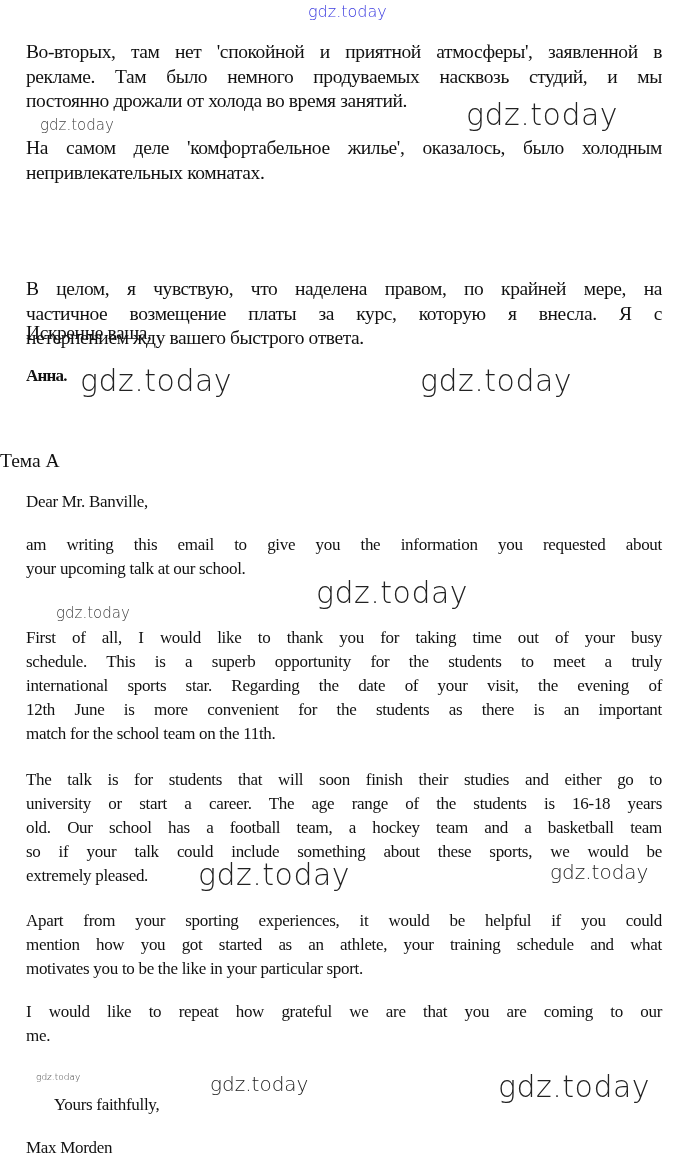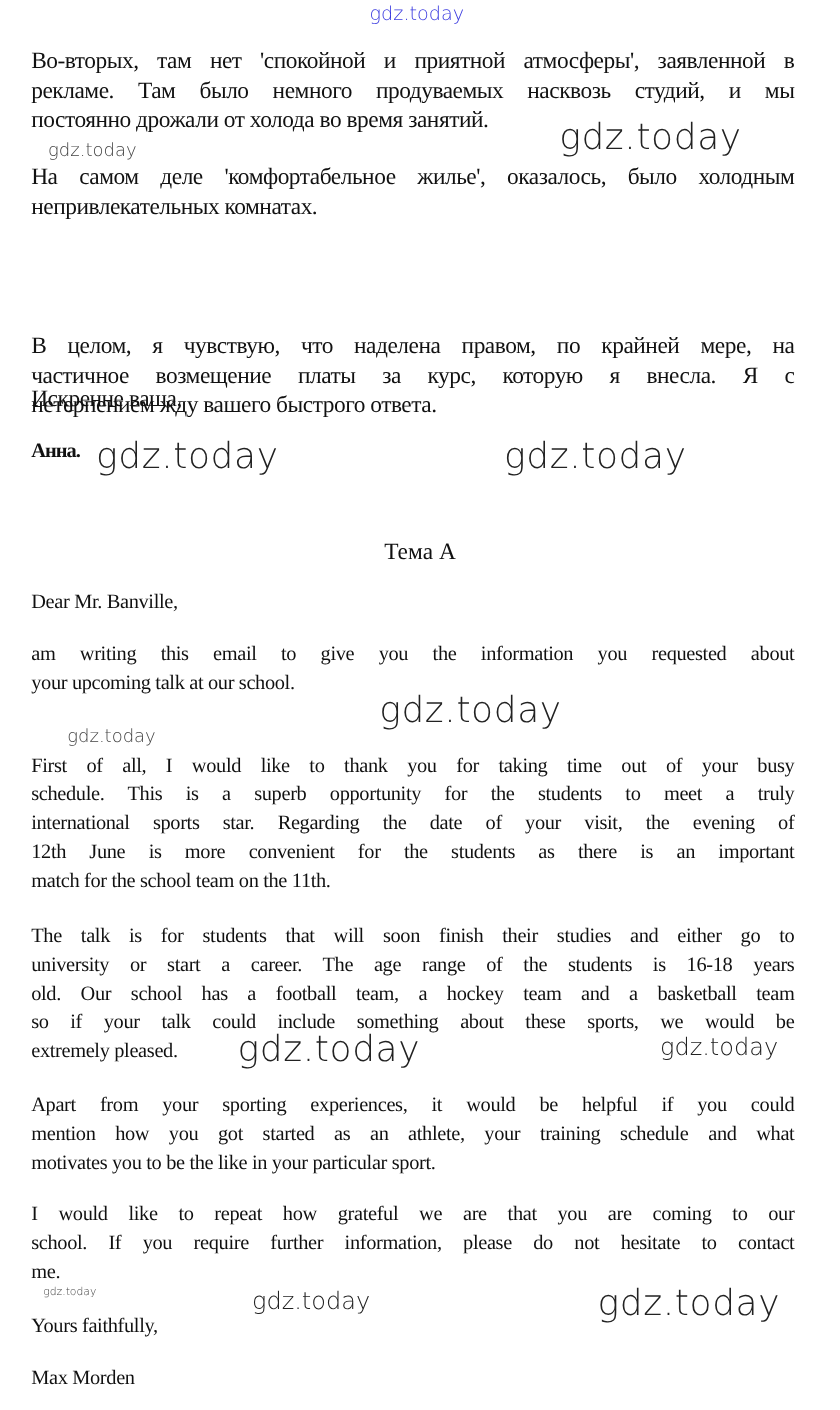--- a/index.html
+++ b/index.html
@@ -9,21 +9,21 @@
     font-family: "Liberation Serif", serif; color: #111;
   }
   .para {
     position: absolute; left: 26px; width: 636px;
     font-size: 17px; line-height: 24px; text-align: justify;
     letter-spacing: -0.3px; margin: 0;
   }
   .para.ru { font-size: 19.5px; line-height: 24.5px; letter-spacing: -0.4px; }
   .line { display: block; text-align: justify; text-align-last: justify; white-space: nowrap; }
   .line.end { text-align-last: left; }
-  .center { position: absolute; left: 0; width: 700px; text-align: center; font-size: 19.5px; }
+  .center { position: absolute; left: 0; width: 700px; font-size: 19.5px; }
   .wm {
     position: absolute; font-family: "DejaVu Sans", sans-serif; color: #222;
     font-weight: 200; letter-spacing: 0px; white-space: nowrap; line-height: 1;
   }
   .wm.top { color: #3a3adf; font-size: 16px; }
   .wm.big { font-size: 30px; letter-spacing: 0.5px; }
   .wm.mid { font-size: 20px; }
   .wm.small { font-size: 15px; color: #444; }
   .wm.tiny { font-size: 9px; color: #444; }
 </style>
@@ -94,27 +94,26 @@
   <div class="wm mid" style="left:550px; top:862px;">gdz.today</div>
 
   <div class="para" style="top:909px;">
     <span class="line">Apart from your sporting experiences, it would be helpful if you could</span>
     <span class="line">mention how you got started as an athlete, your training schedule and what</span>
     <span class="line end">motivates you to be the like in your particular sport.</span>
   </div>
 
   <div class="para" style="top:1000px;">
     <span class="line">I would like to repeat how grateful we are that you are coming to our</span>
-    <span class="line">school. If you require further information, please do not hesitate to contact</span>
     <span class="line end">me.</span>
   </div>
   <div class="wm tiny" style="left:36px; top:1073px;">gdz.today</div>
   <div class="wm mid" style="left:210px; top:1074px;">gdz.today</div>
   <div class="wm big" style="left:498px; top:1072px;">gdz.today</div>
 
-  <div class="para" style="top:1093px;">
+  <div class="para" style="top:1093px;margin-left:28px;">
     <span class="line end">Yours faithfully,</span>
   </div>
   <div class="para" style="top:1136px;">
     <span class="line end">Max Morden</span>
   </div>
 
 </div>
 
 </body></html>

